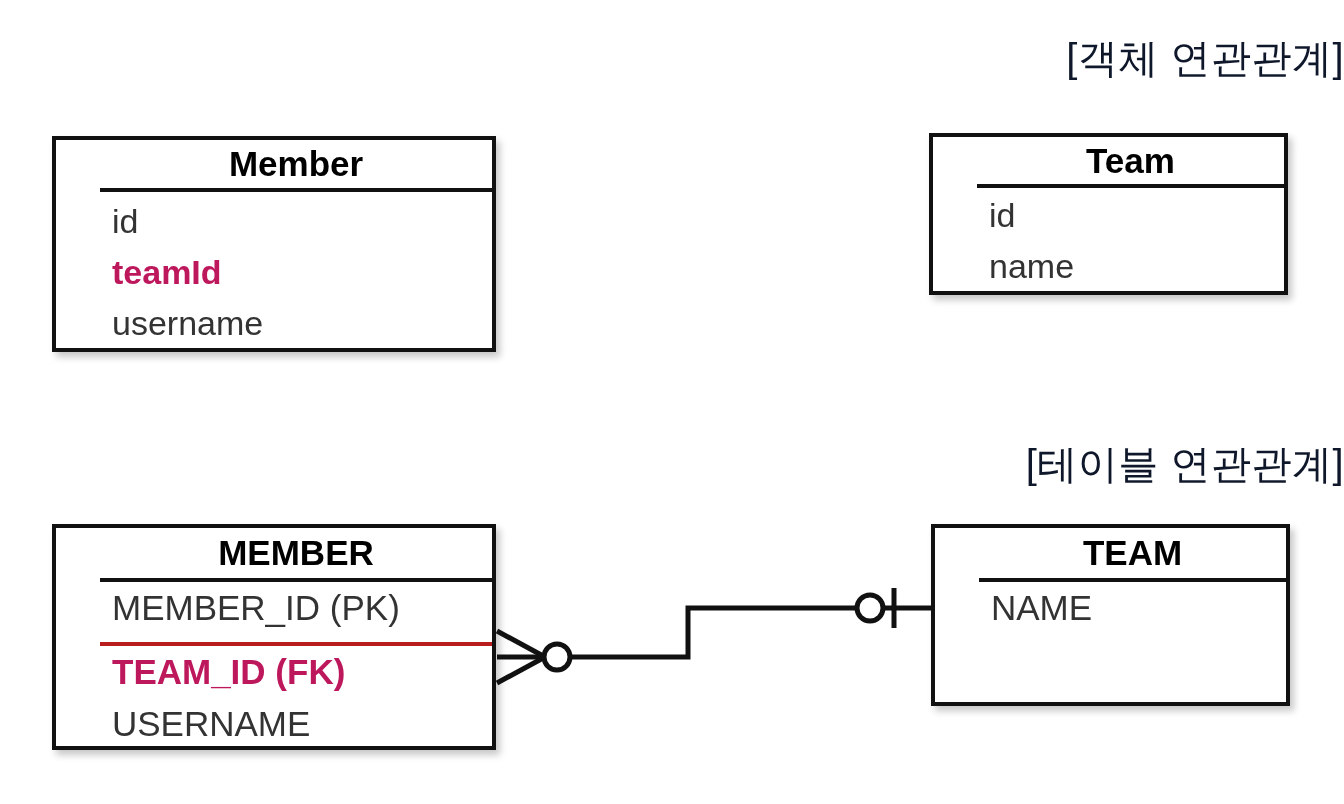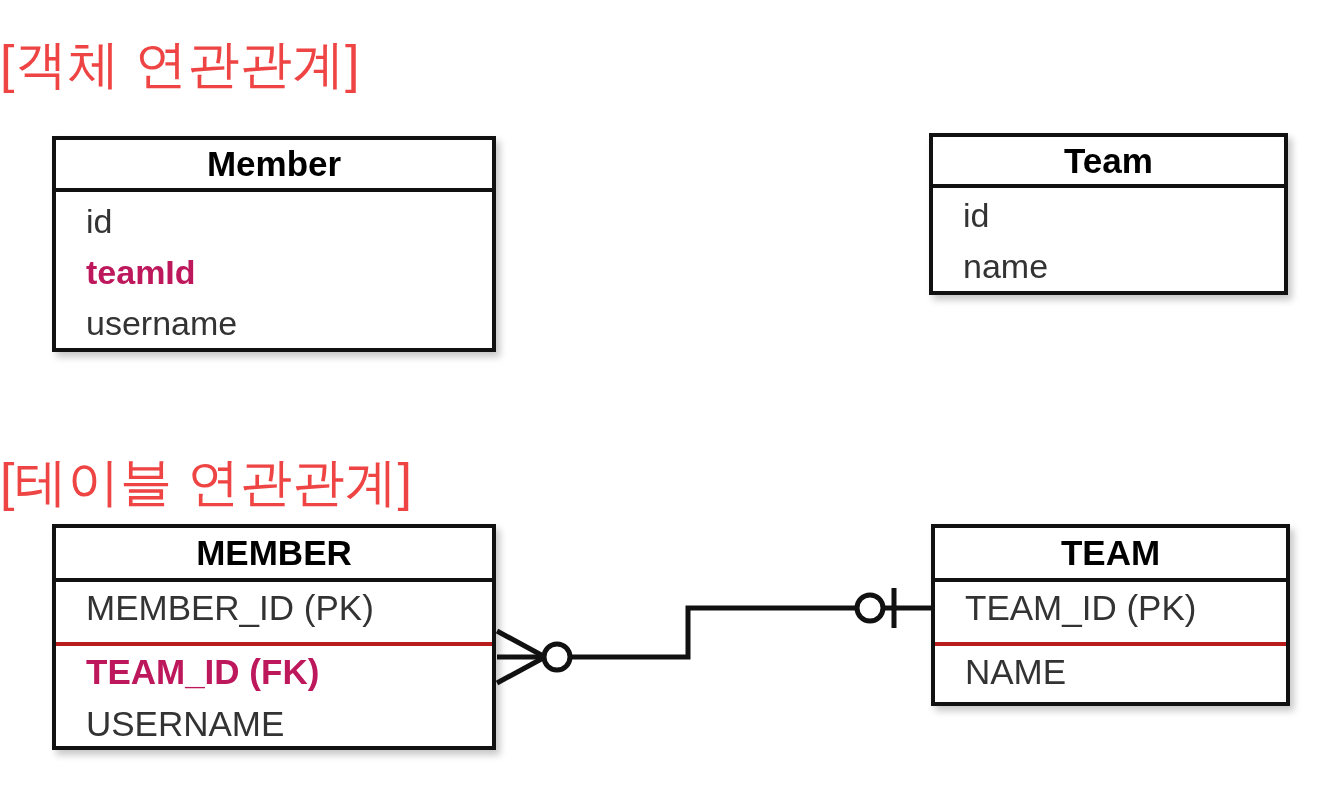--- a/index.html
+++ b/index.html
@@ -18,37 +18,38 @@
 
   .canvas {
     position: absolute;
     inset: 0;
   }
 
   
   .section-title {
     position: absolute;
     width: 100%;
-    text-align: left;
-    font-size: 52px;
+    text-align: right;
+    font-size: 40px;
     line-height: 1;
-    color: #ef4444;
+    color: #0f172a;
     font-weight: 400;
     letter-spacing: 0.5px;
   }
   #title-object   { top: 38px; }
-  #title-table    { top: 456px; }
+  #title-table    { top: 444px; }
 
   
   .entity {
     position: absolute;
     background: #ffffff;
     border: 4px solid #111111;
     box-sizing: border-box;
     box-shadow: 4px 5px 7px rgba(0,0,0,0.22);
+    padding-left: 44px;
   }
   .entity-header {
     text-align: center;
     font-weight: bold;
     color: #000000;
     border-bottom: 4px solid #111111;
     box-sizing: border-box;
     display: flex;
     align-items: center;
     justify-content: center;
@@ -60,21 +61,20 @@
     flex-direction: column;
     justify-content: flex-start;
   }
   .entity-section.divided {
     border-bottom: 4px solid #b91c1c;
   }
   .field {
     color: #333333;
     font-weight: 400;
     white-space: nowrap;
-    margin-left: 18px;
   }
   .field.pk-bold,
   .field.fk-bold {
     color: #be185d;
     font-weight: bold;
   }
 
   
   #box-member-object {
     left: 52px;  top: 136px;  width: 444px;  height: 216px;
@@ -149,23 +149,20 @@
       <div class="field">MEMBER_ID (PK)</div>
     </div>
     <div class="entity-section sec-rest">
       <div class="field fk-bold">TEAM_ID (FK)</div>
       <div class="field">USERNAME</div>
     </div>
   </div>
 
   <div class="entity" id="box-team-table">
     <div class="entity-header">TEAM</div>
-    <div class="entity-section sec-pk divided">
-      <div class="field">TEAM_ID (PK)</div>
-    </div>
     <div class="entity-section sec-rest">
       <div class="field">NAME</div>
     </div>
   </div>
 
   <svg id="relationship-connector" viewBox="0 0 1344 804">
     <g fill="none" stroke="#111111" stroke-width="5" stroke-linecap="butt">
 
       <path d="M 570 657 L 688 657 L 688 608 L 858 608"></path>
 

